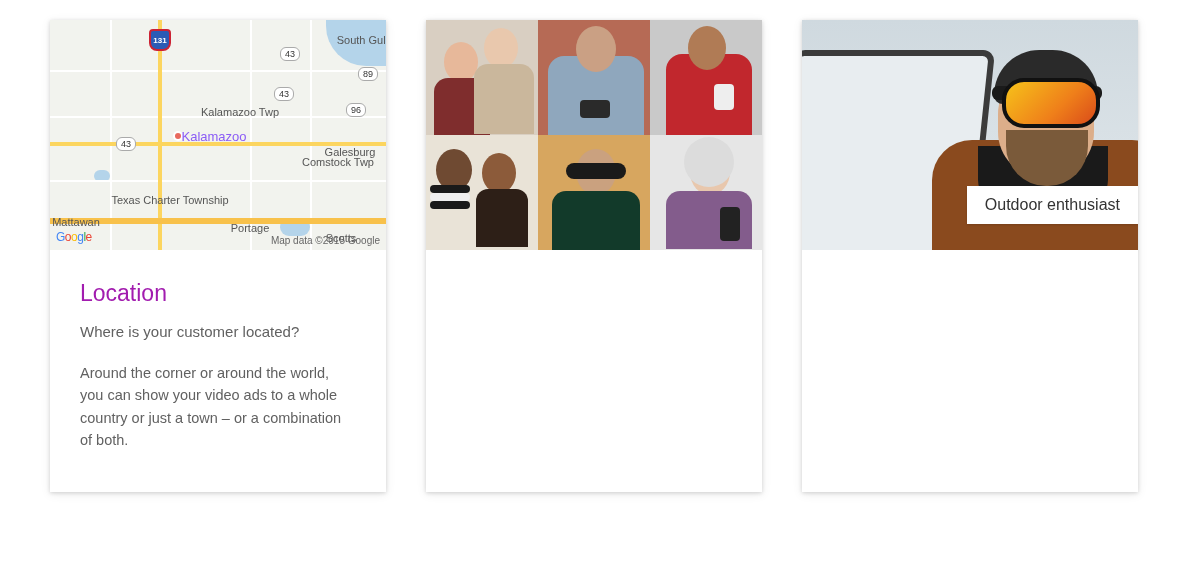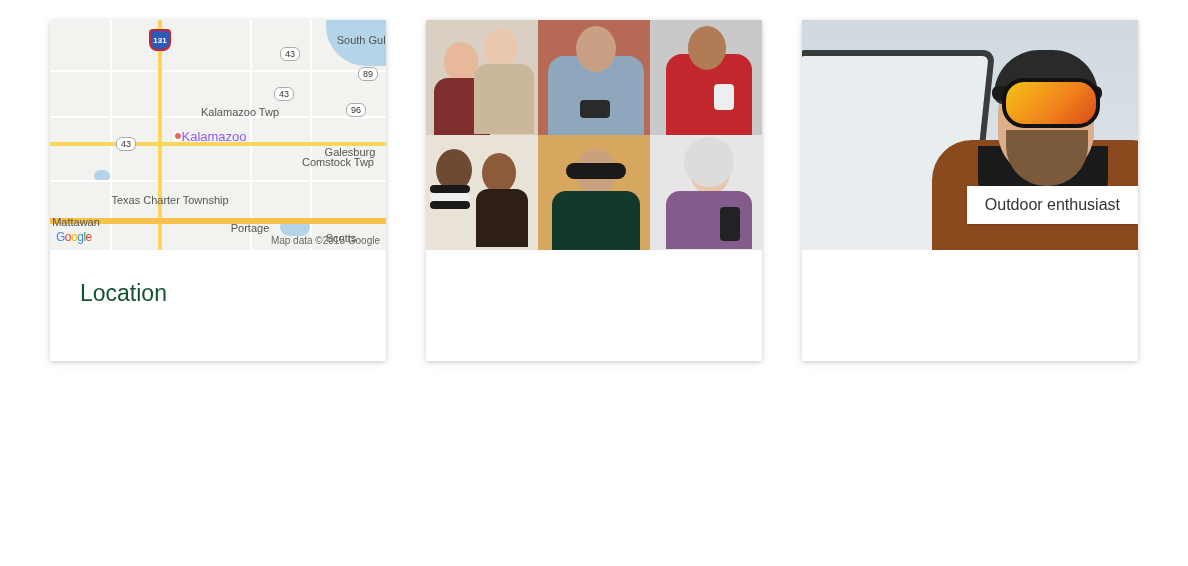--- a/index.html
+++ b/index.html
@@ -26,21 +26,21 @@
     width: 100%;
     height: 230px;
     position: relative;
     overflow: hidden;
   }
   .card-body {
     padding: 30px 30px 40px 30px;
   }
   .card-title {
     font-size: 23px;
-    color: #14532d;
+    color: #a21caf;
     font-weight: 400;
     margin: 0 0 14px 0;
   }
   .card-subtitle {
     font-size: 15px;
     color: #616161;
     margin: 0 0 20px 0;
     line-height: 1.4;
   }
   .card-desc {
@@ -215,20 +215,22 @@
         <span class="shield" style="left:76px;top:124px">43</span>
 
         <div class="google-logo">
           <span>G</span><span>o</span><span>o</span><span>g</span><span>l</span><span>e</span>
         </div>
         <div class="map-copy">Map data ©2015 Google</div>
       </div>
     </div>
     <div class="card-body">
       <h2 class="card-title">Location</h2>
+      <p class="card-subtitle">Where is your customer located?</p>
+      <p class="card-desc">Around the corner or around the world, you can show your video ads to a whole country or just a town – or a combination of both.</p>
     </div>
   </div>
 
   <div class="card">
     <div class="card-image">
       <div class="people">
         <div style="background:#d9cfc2">
           <div class="head" style="background:#e7b89a;width:34px;height:40px;left:18px;top:22px"></div>
           <div class="body" style="background:#7f2d2d;width:56px;height:70px;left:8px;top:58px;border-radius:14px 14px 0 0"></div>
           <div class="head" style="background:#e9c8ad;width:34px;height:40px;left:58px;top:8px"></div>

